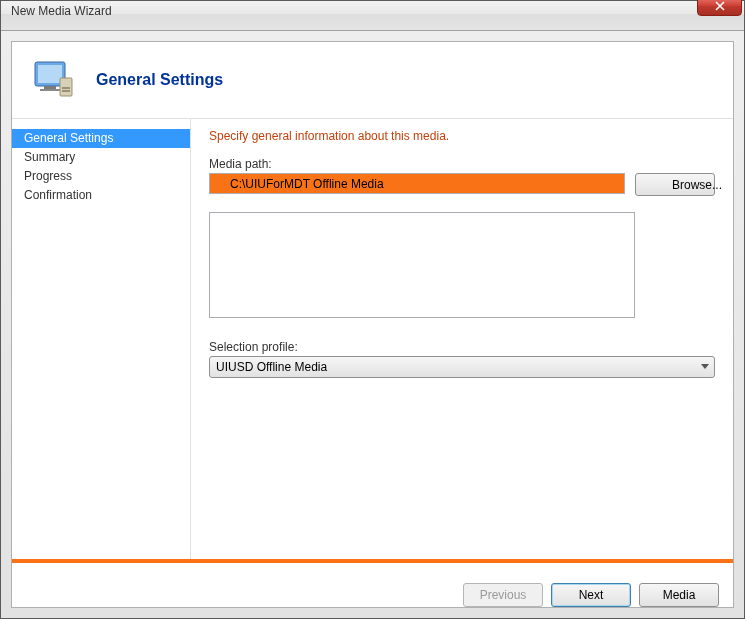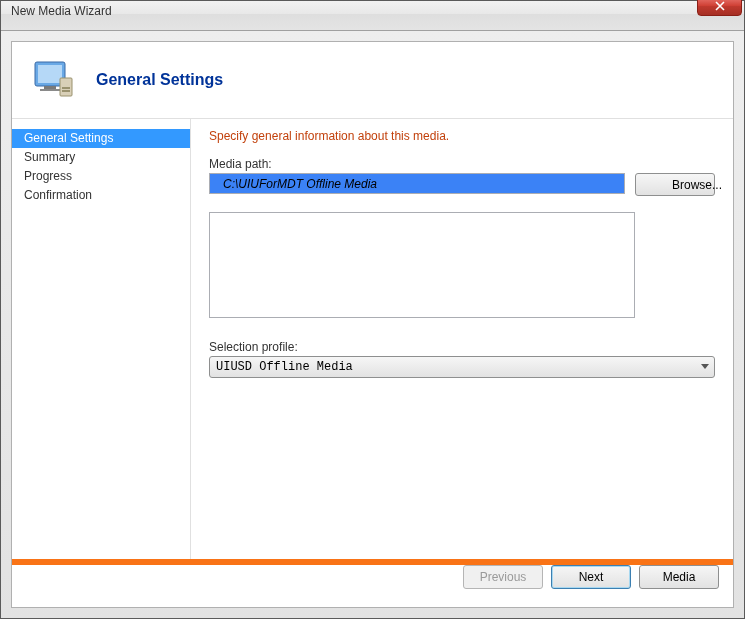--- a/index.html
+++ b/index.html
@@ -97,26 +97,25 @@
       padding: 10px 18px;
       display: flex;
       flex-direction: column;
     }
     .instruction { color: #c2410c; margin-bottom: 14px; }
     .field-label { color: #333; margin-bottom: 2px; }
     .row-mediapath { display: flex; gap: 10px; align-items: stretch; margin-bottom: 16px; }
     .text-input {
       flex: 1;
       border: 1px solid #abadb3;
-      padding: 2px 13px;
+      padding: 2px 20px;
       font-family: inherit;
       font-size: 12px;
       height: 21px;
-      background: #3b82f6;
-      font-style: italic;
+      background: #f97316;
     }
     .browse-btn {
       width: 80px;
       height: 23px;
       background: linear-gradient(to bottom, #f6f6f6, #e2e2e2);
       border: 1px solid #8e8f8f;
       border-radius: 3px;
       font-family: inherit;
       font-size: 12px;
       cursor: pointer;
@@ -133,39 +132,39 @@
       margin-bottom: 22px;
       background: #fff;
     }
     .select-wrapper { position: relative; width: 506px; }
     .select-profile {
       width: 100%;
       height: 22px;
       border: 1px solid #8e8f8f;
       border-radius: 3px;
       background: linear-gradient(to bottom, #f6f6f6, #e2e2e2);
-      font-family: Liberation Mono, monospace;
+      font-family: Liberation Sans, sans-serif;
       font-size: 12px;
       padding: 0 22px 0 6px;
       appearance: none;
       cursor: pointer;
     }
     .select-chevron {
       position: absolute;
       right: 6px;
       top: 50%;
       transform: translateY(-50%);
       pointer-events: none;
     }
     .footer-area {
       height: 48px;
-      border-top: 6px solid #f97316;
+      border-top: 4px solid #f97316;
       display: flex;
       justify-content: flex-end;
-      align-items: flex-start;
+      align-items: flex-end;
       gap: 8px;
       padding: 0 14px;
     }
     .btn {
       width: 80px;
       height: 24px;
       background: linear-gradient(to bottom, #f6f6f6, #e2e2e2);
       border: 1px solid #8e8f8f;
       border-radius: 3px;
       font-family: inherit;

